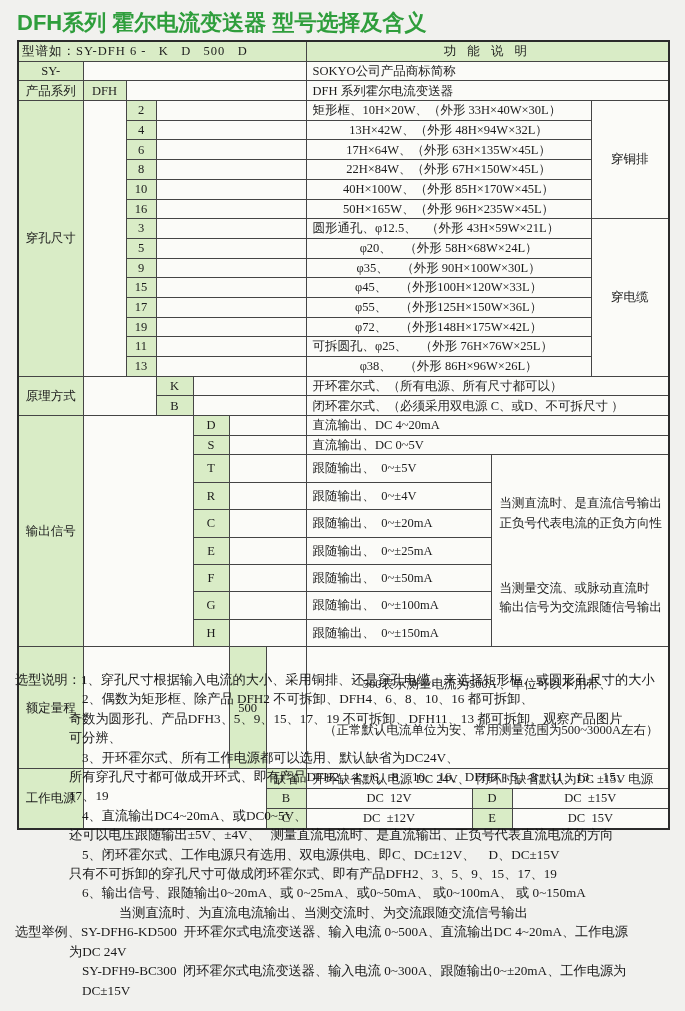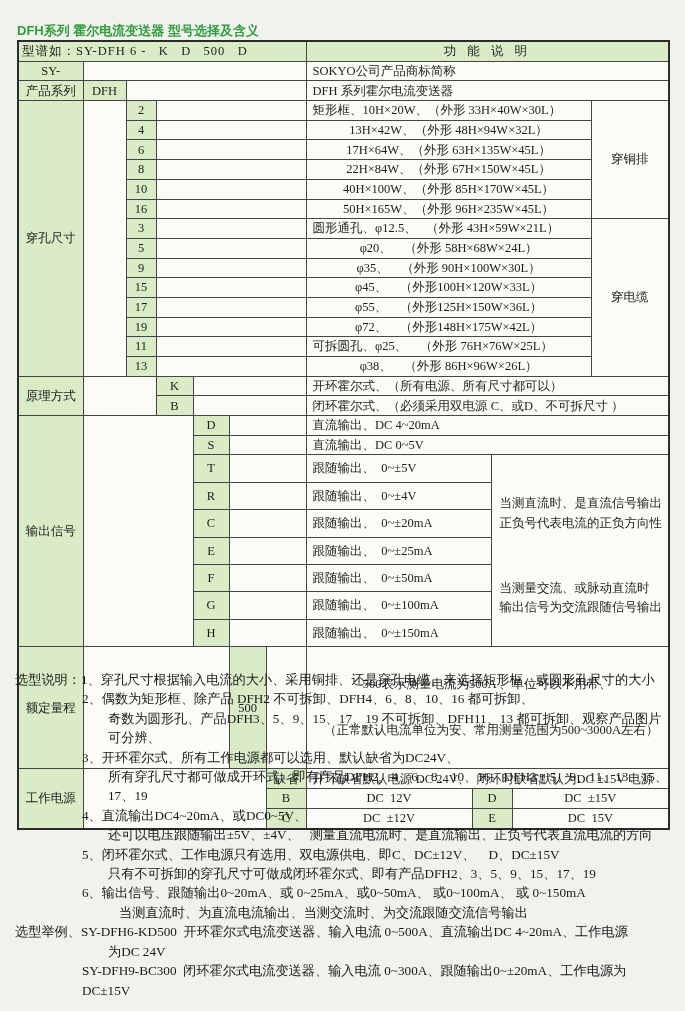--- a/index.html
+++ b/index.html
@@ -3,23 +3,23 @@
 <meta charset="utf-8">
 <style>
   html,body{margin:0;padding:0;}
   body{
     width:685px;height:1011px;position:relative;
     background:#f1f1ee;
     font-family:"Liberation Serif","DejaVu Serif",serif;
     color:#1c1c1c;
   }
   .page-title{
-    position:absolute;left:17px;top:22px;
+    position:absolute;left:17px;top:8px;
     font-family:"Liberation Sans","DejaVu Sans",sans-serif;
-    font-weight:bold;font-size:13px;color:#2f9e3c;white-space:pre;
+    font-weight:bold;font-size:22px;color:#2f9e3c;white-space:pre;
   }
   table.tbl{
     position:absolute;left:17px;top:40px;width:651px;
     border-collapse:collapse;table-layout:fixed;
     background:#fbfbf8;border:2px solid #2b2b2b;
   }
   .tbl td{
     border:1px solid #454545;
     font-size:12.5px;line-height:1.15;
     height:18.7px;padding:0 3px;
@@ -36,21 +36,21 @@
   .range-cell{text-align:left;vertical-align:middle;}
   .range-cell div{white-space:pre;line-height:1.4;}
   .range-cell .l2{padding-left:8px;}
   .notes{
     position:absolute;left:0;top:670px;width:670px;
     font-size:13.2px;color:#191919;
   }
   .notes div{line-height:19.4px;white-space:pre;overflow:hidden;}
   .in0{padding-left:15px;}
   .in1{padding-left:82px;}
-  .in2{padding-left:108px;}
+  .in2{padding-left:69px;}
   .in3{padding-left:119px;}
 </style>
 </head>
 <body>
 
 <div class="page-title">DFH系列 霍尔电流变送器 型号选择及含义</div>
 
 <table class="tbl">
   <colgroup>
     <col style="width:65px">

